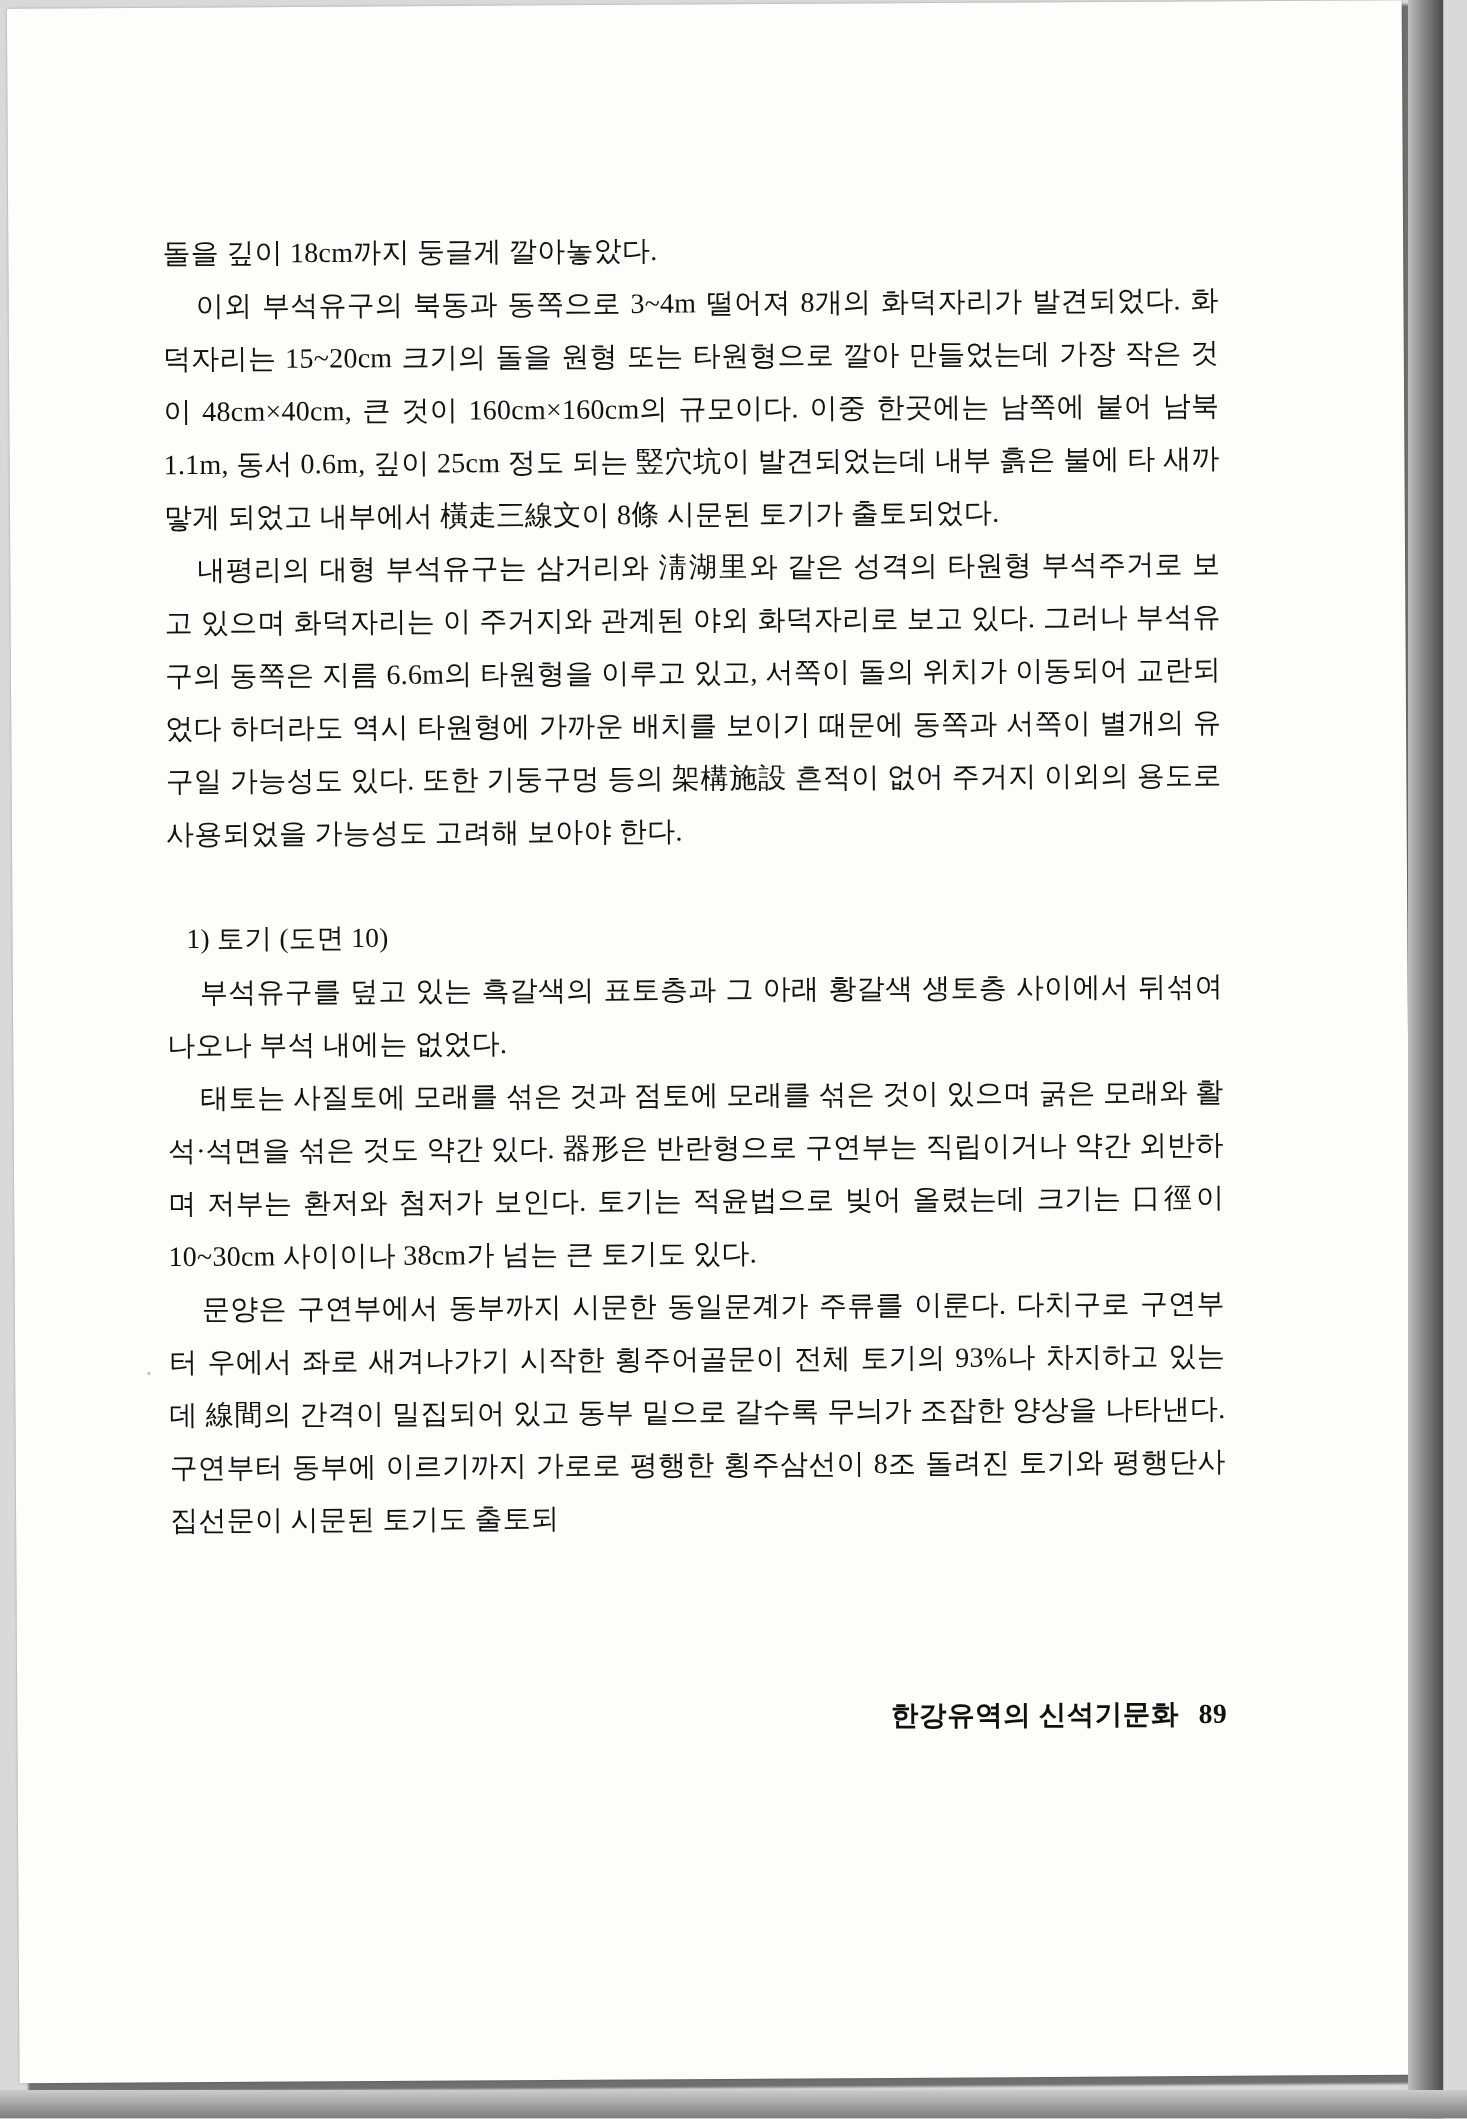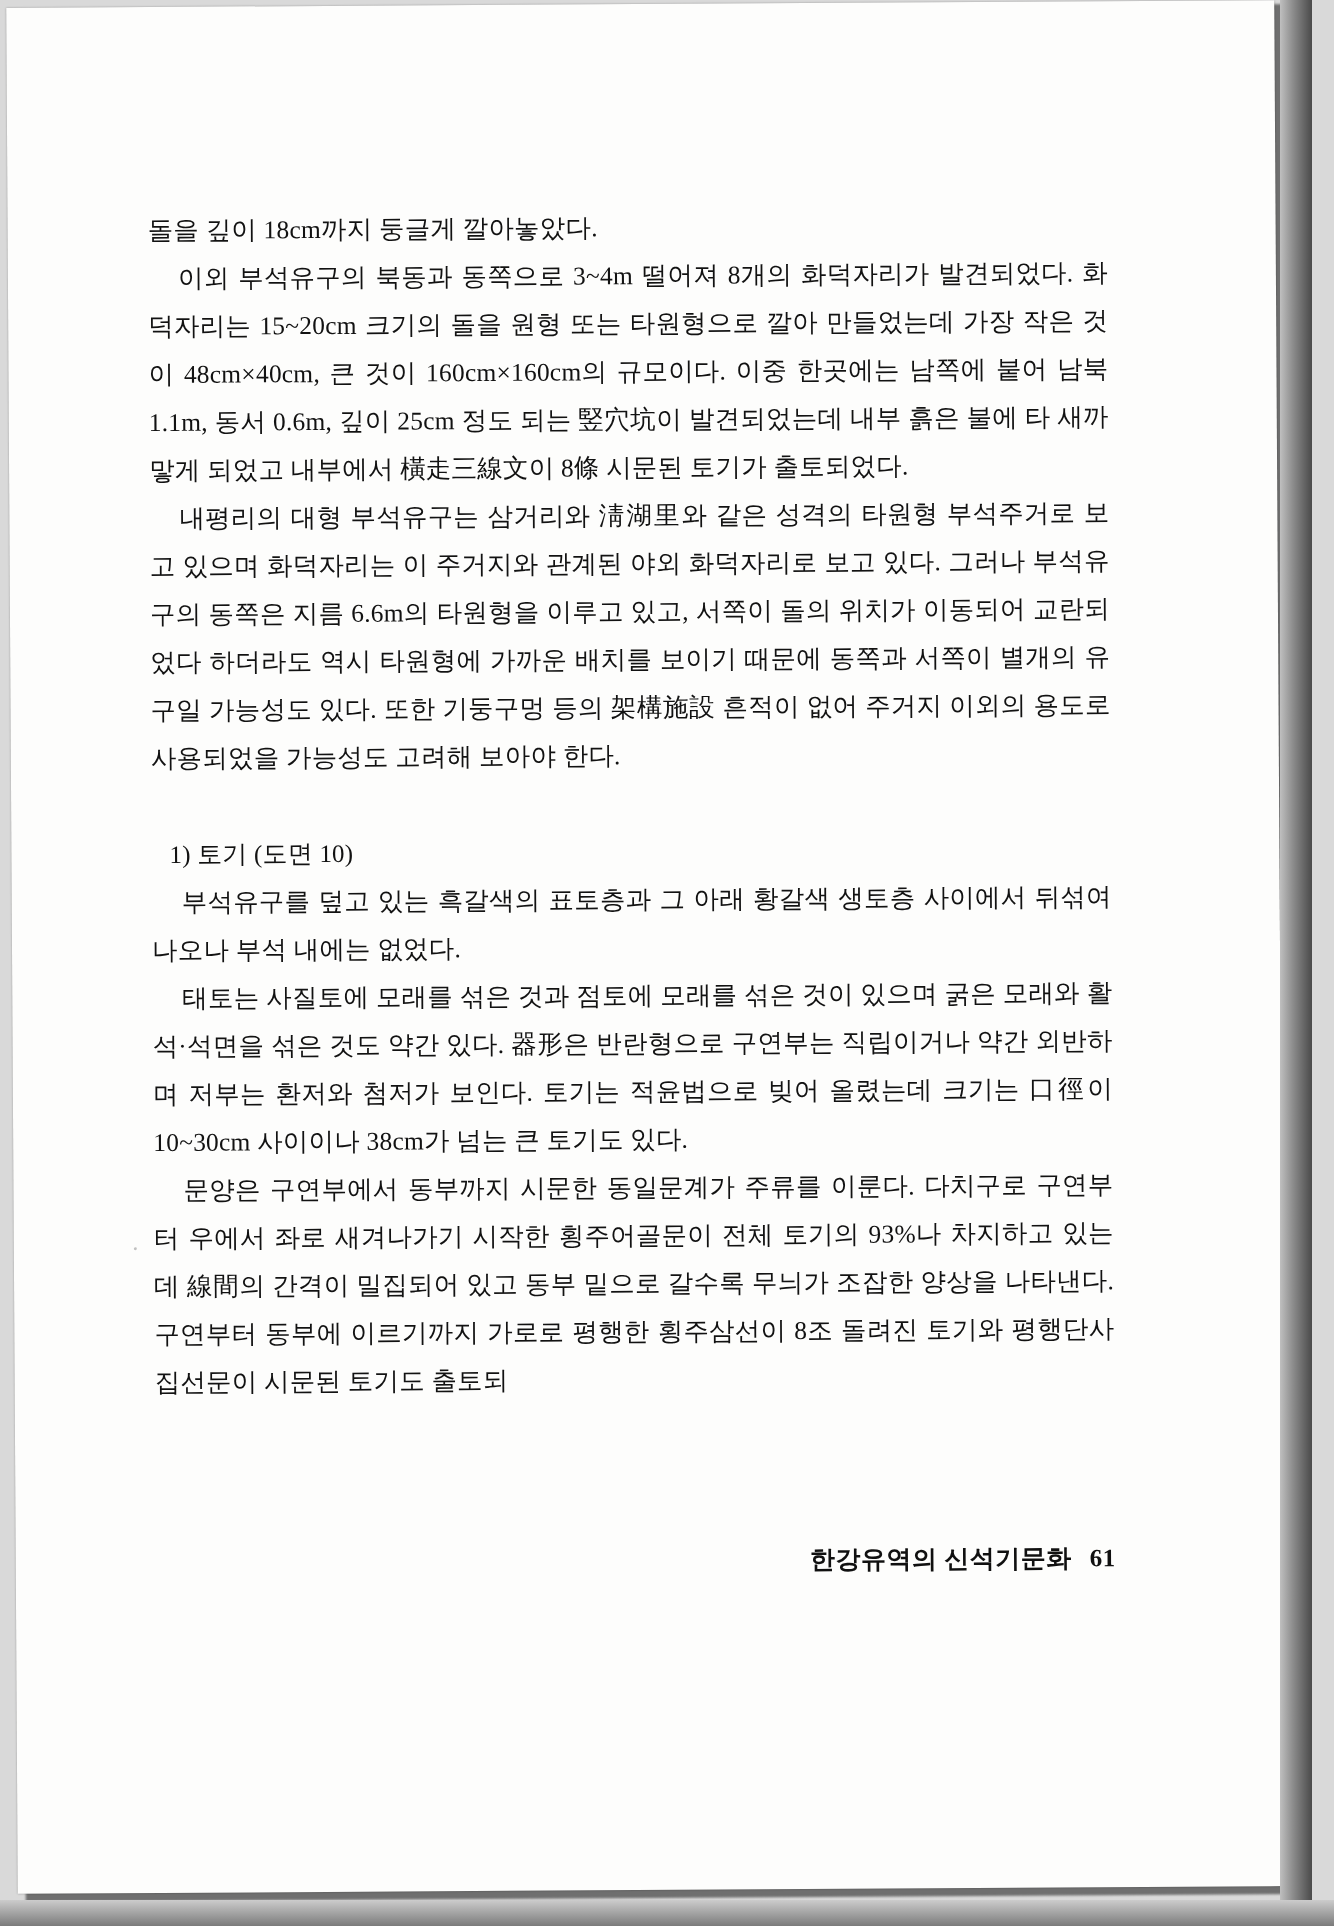--- a/index.html
+++ b/index.html
@@ -127,20 +127,20 @@
     <p class="para">내평리의 대형 부석유구는 삼거리와 淸湖里와 같은 성격의 타원형 부석주거로 보고 있으며 화덕자리는 이 주거지와 관계된 야외 화덕자리로 보고 있다. 그러나 부석유구의 동쪽은 지름 6.6m의 타원형을 이루고 있고, 서쪽이 돌의 위치가 이동되어 교란되었다 하더라도 역시 타원형에 가까운 배치를 보이기 때문에 동쪽과 서쪽이 별개의 유구일 가능성도 있다. 또한 기둥구멍 등의 架構施設 흔적이 없어 주거지 이외의 용도로 사용되었을 가능성도 고려해 보아야 한다.</p>
 
     <p class="section-head">1) 토기 (도면 10)</p>
 
     <p class="para">부석유구를 덮고 있는 흑갈색의 표토층과 그 아래 황갈색 생토층 사이에서 뒤섞여 나오나 부석 내에는 없었다.</p>
     <p class="para">태토는 사질토에 모래를 섞은 것과 점토에 모래를 섞은 것이 있으며 굵은 모래와 활석·석면을 섞은 것도 약간 있다. 器形은 반란형으로 구연부는 직립이거나 약간 외반하며 저부는 환저와 첨저가 보인다. 토기는 적윤법으로 빚어 올렸는데 크기는 口徑이 10~30cm 사이이나 38cm가 넘는 큰 토기도 있다.</p>
     <p class="para">문양은 구연부에서 동부까지 시문한 동일문계가 주류를 이룬다. 다치구로 구연부터 우에서 좌로 새겨나가기 시작한 횡주어골문이 전체 토기의 93%나 차지하고 있는데 線間의 간격이 밀집되어 있고 동부 밑으로 갈수록 무늬가 조잡한 양상을 나타낸다. 구연부터 동부에 이르기까지 가로로 평행한 횡주삼선이 8조 돌려진 토기와 평행단사집선문이 시문된 토기도 출토되</p>
   </div>
 
   <div class="footer">
-    <span>한강유역의 신석기문화</span><span class="pagenum">61</span>
+    <span>한강유역의 신석기문화</span><span class="pagenum">89</span>
   </div>
 
   <div class="speck" style="left:120px; top:1240px;"></div>
 </div>
 
 <div class="gutter-right"></div>
 <div class="gutter-bottom"></div>
 
 </body></html>

